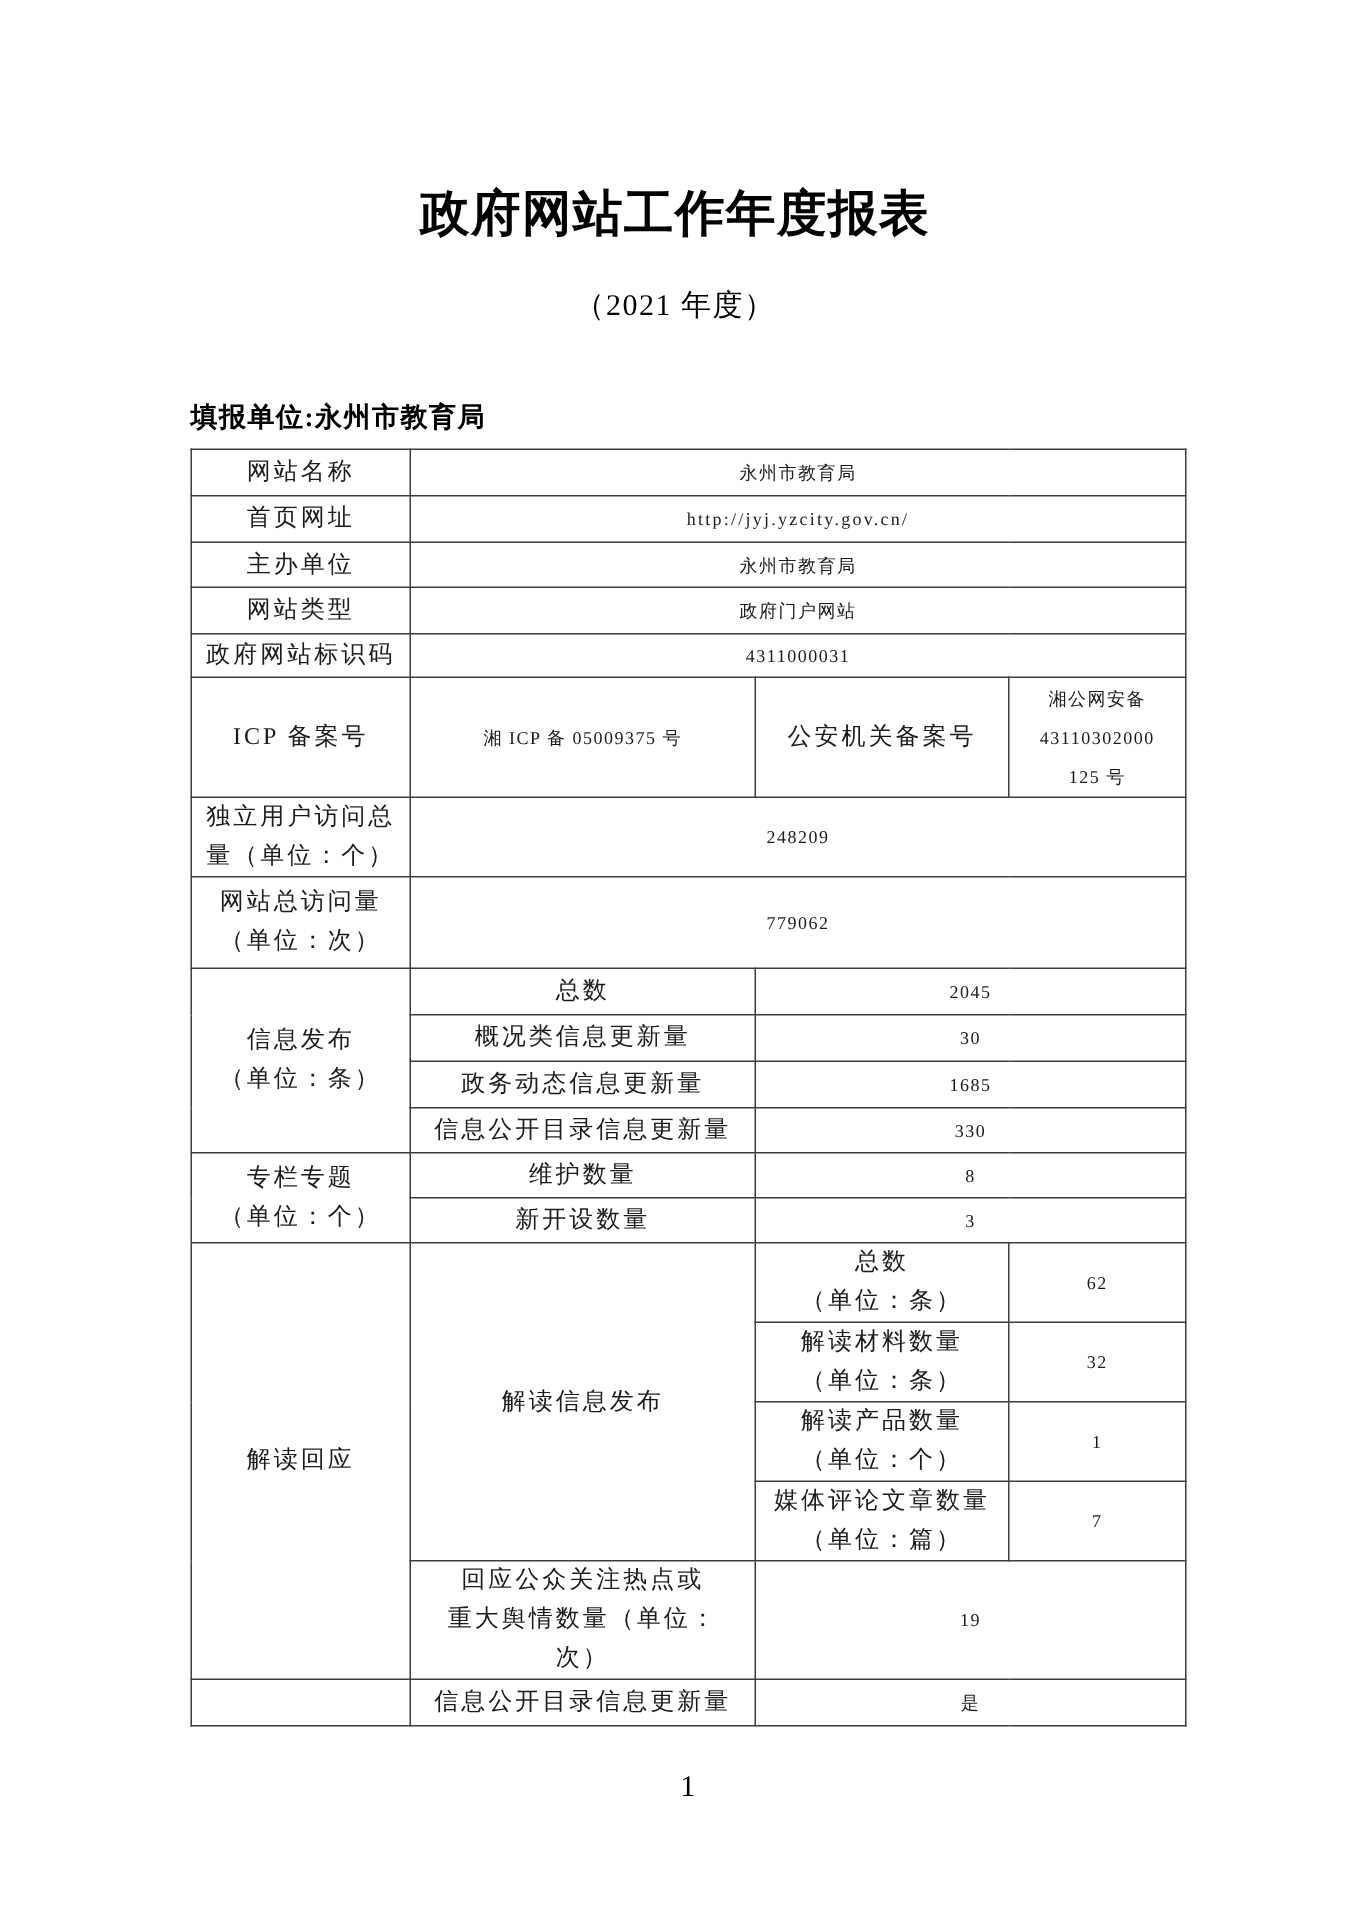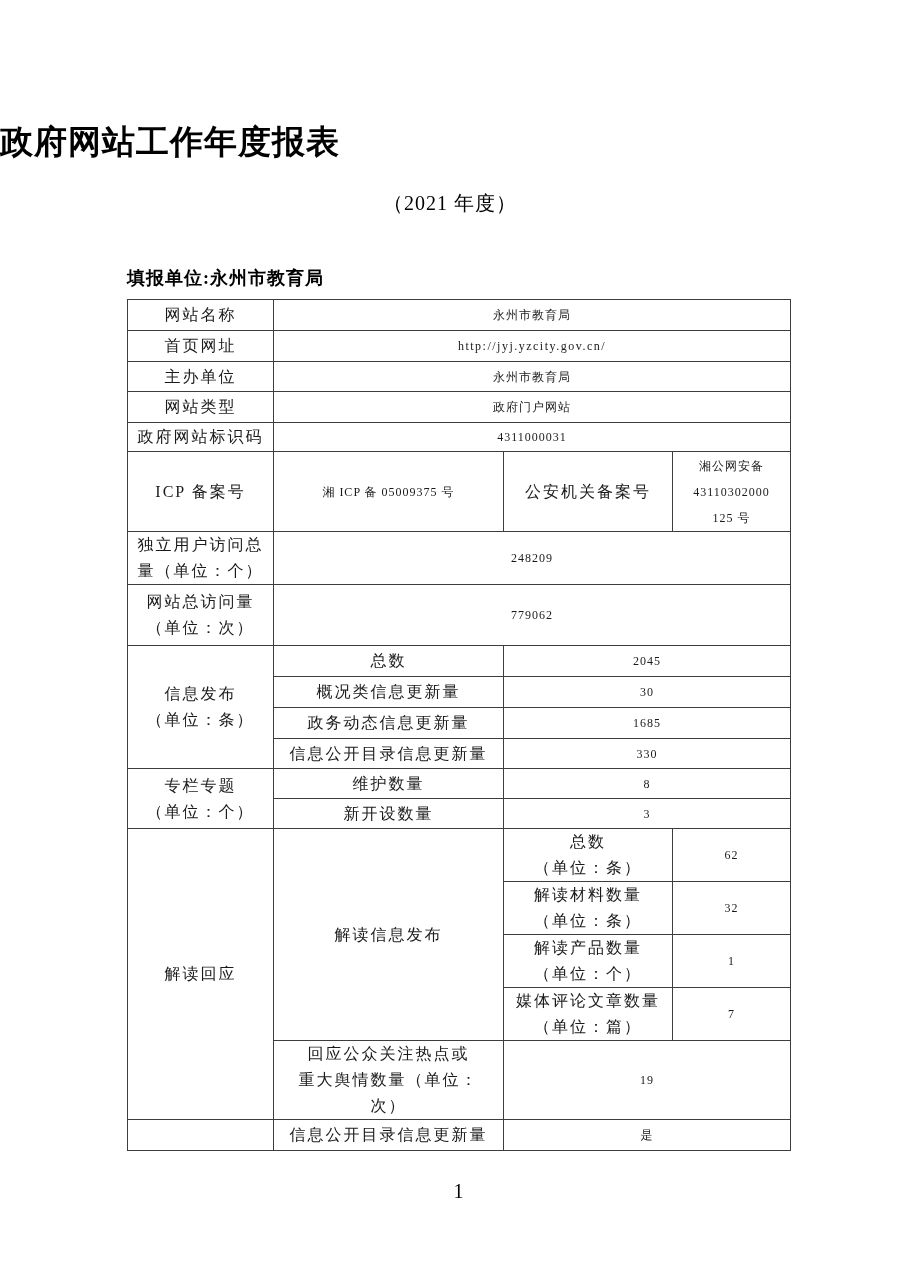--- a/index.html
+++ b/index.html
@@ -11,20 +11,21 @@
     color: #111;
     font-family: "Liberation Serif", "DejaVu Serif", serif;
     overflow: hidden;
   }
   .title {
     position: absolute;
     top: 120px;
     left: 0;
     width: 900px;
     margin: 0;
+    text-align: center;
     font-family: "Liberation Sans", "DejaVu Sans", sans-serif;
     font-size: 33px;
     font-weight: bold;
     letter-spacing: 1px;
     color: #000;
   }
   .subtitle {
     position: absolute;
     top: 190px;
     left: 0;

